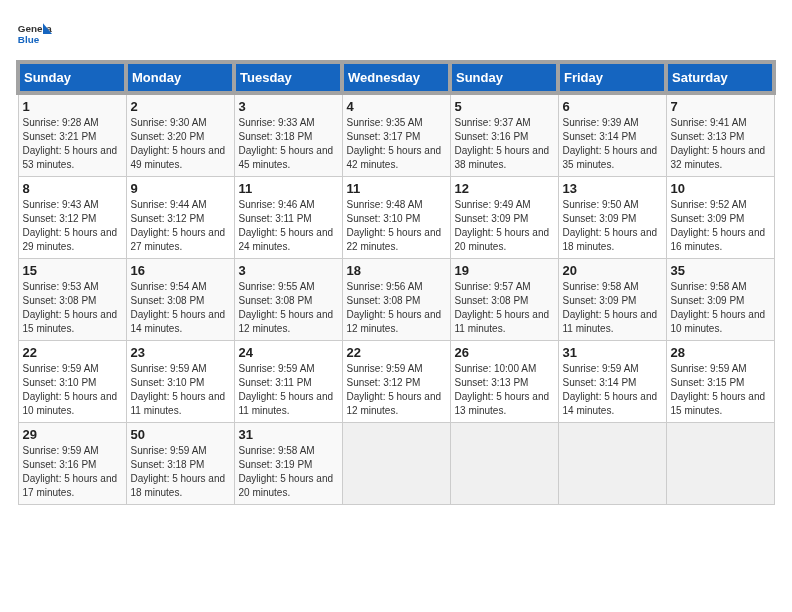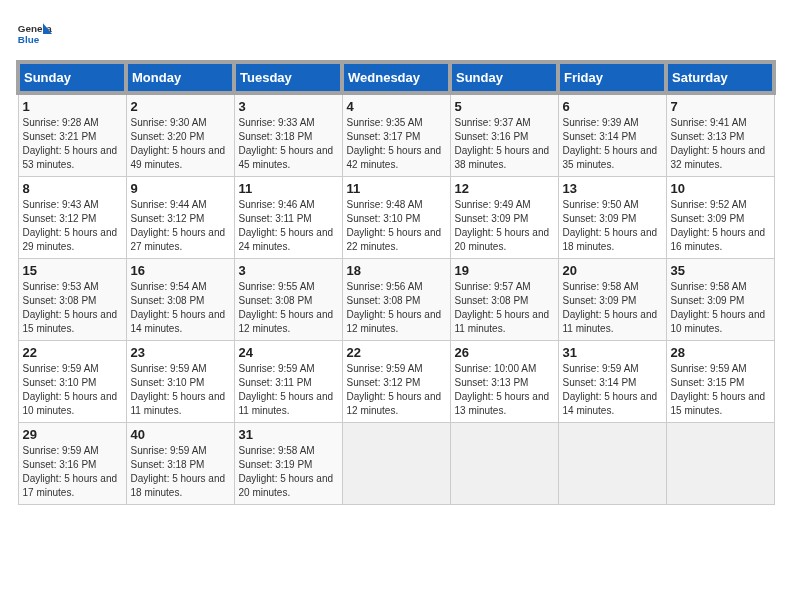--- a/index.html
+++ b/index.html
@@ -240,21 +240,21 @@
           <span class="day-number">28</span>
           <div class="day-info">Sunrise: 9:59 AM<br>Sunset: 3:15 PM<br>Daylight: 5 hours and 15 minutes.</div>
         </td>
       </tr>
       <tr>
         <td>
           <span class="day-number">29</span>
           <div class="day-info">Sunrise: 9:59 AM<br>Sunset: 3:16 PM<br>Daylight: 5 hours and 17 minutes.</div>
         </td>
         <td>
-          <span class="day-number">40</span>
+          <span class="day-number">50</span>
           <div class="day-info">Sunrise: 9:59 AM<br>Sunset: 3:18 PM<br>Daylight: 5 hours and 18 minutes.</div>
         </td>
         <td>
           <span class="day-number">31</span>
           <div class="day-info">Sunrise: 9:58 AM<br>Sunset: 3:19 PM<br>Daylight: 5 hours and 20 minutes.</div>
         </td>
         <td class="empty-cell"></td>
         <td class="empty-cell"></td>
         <td class="empty-cell"></td>
         <td class="empty-cell"></td>

